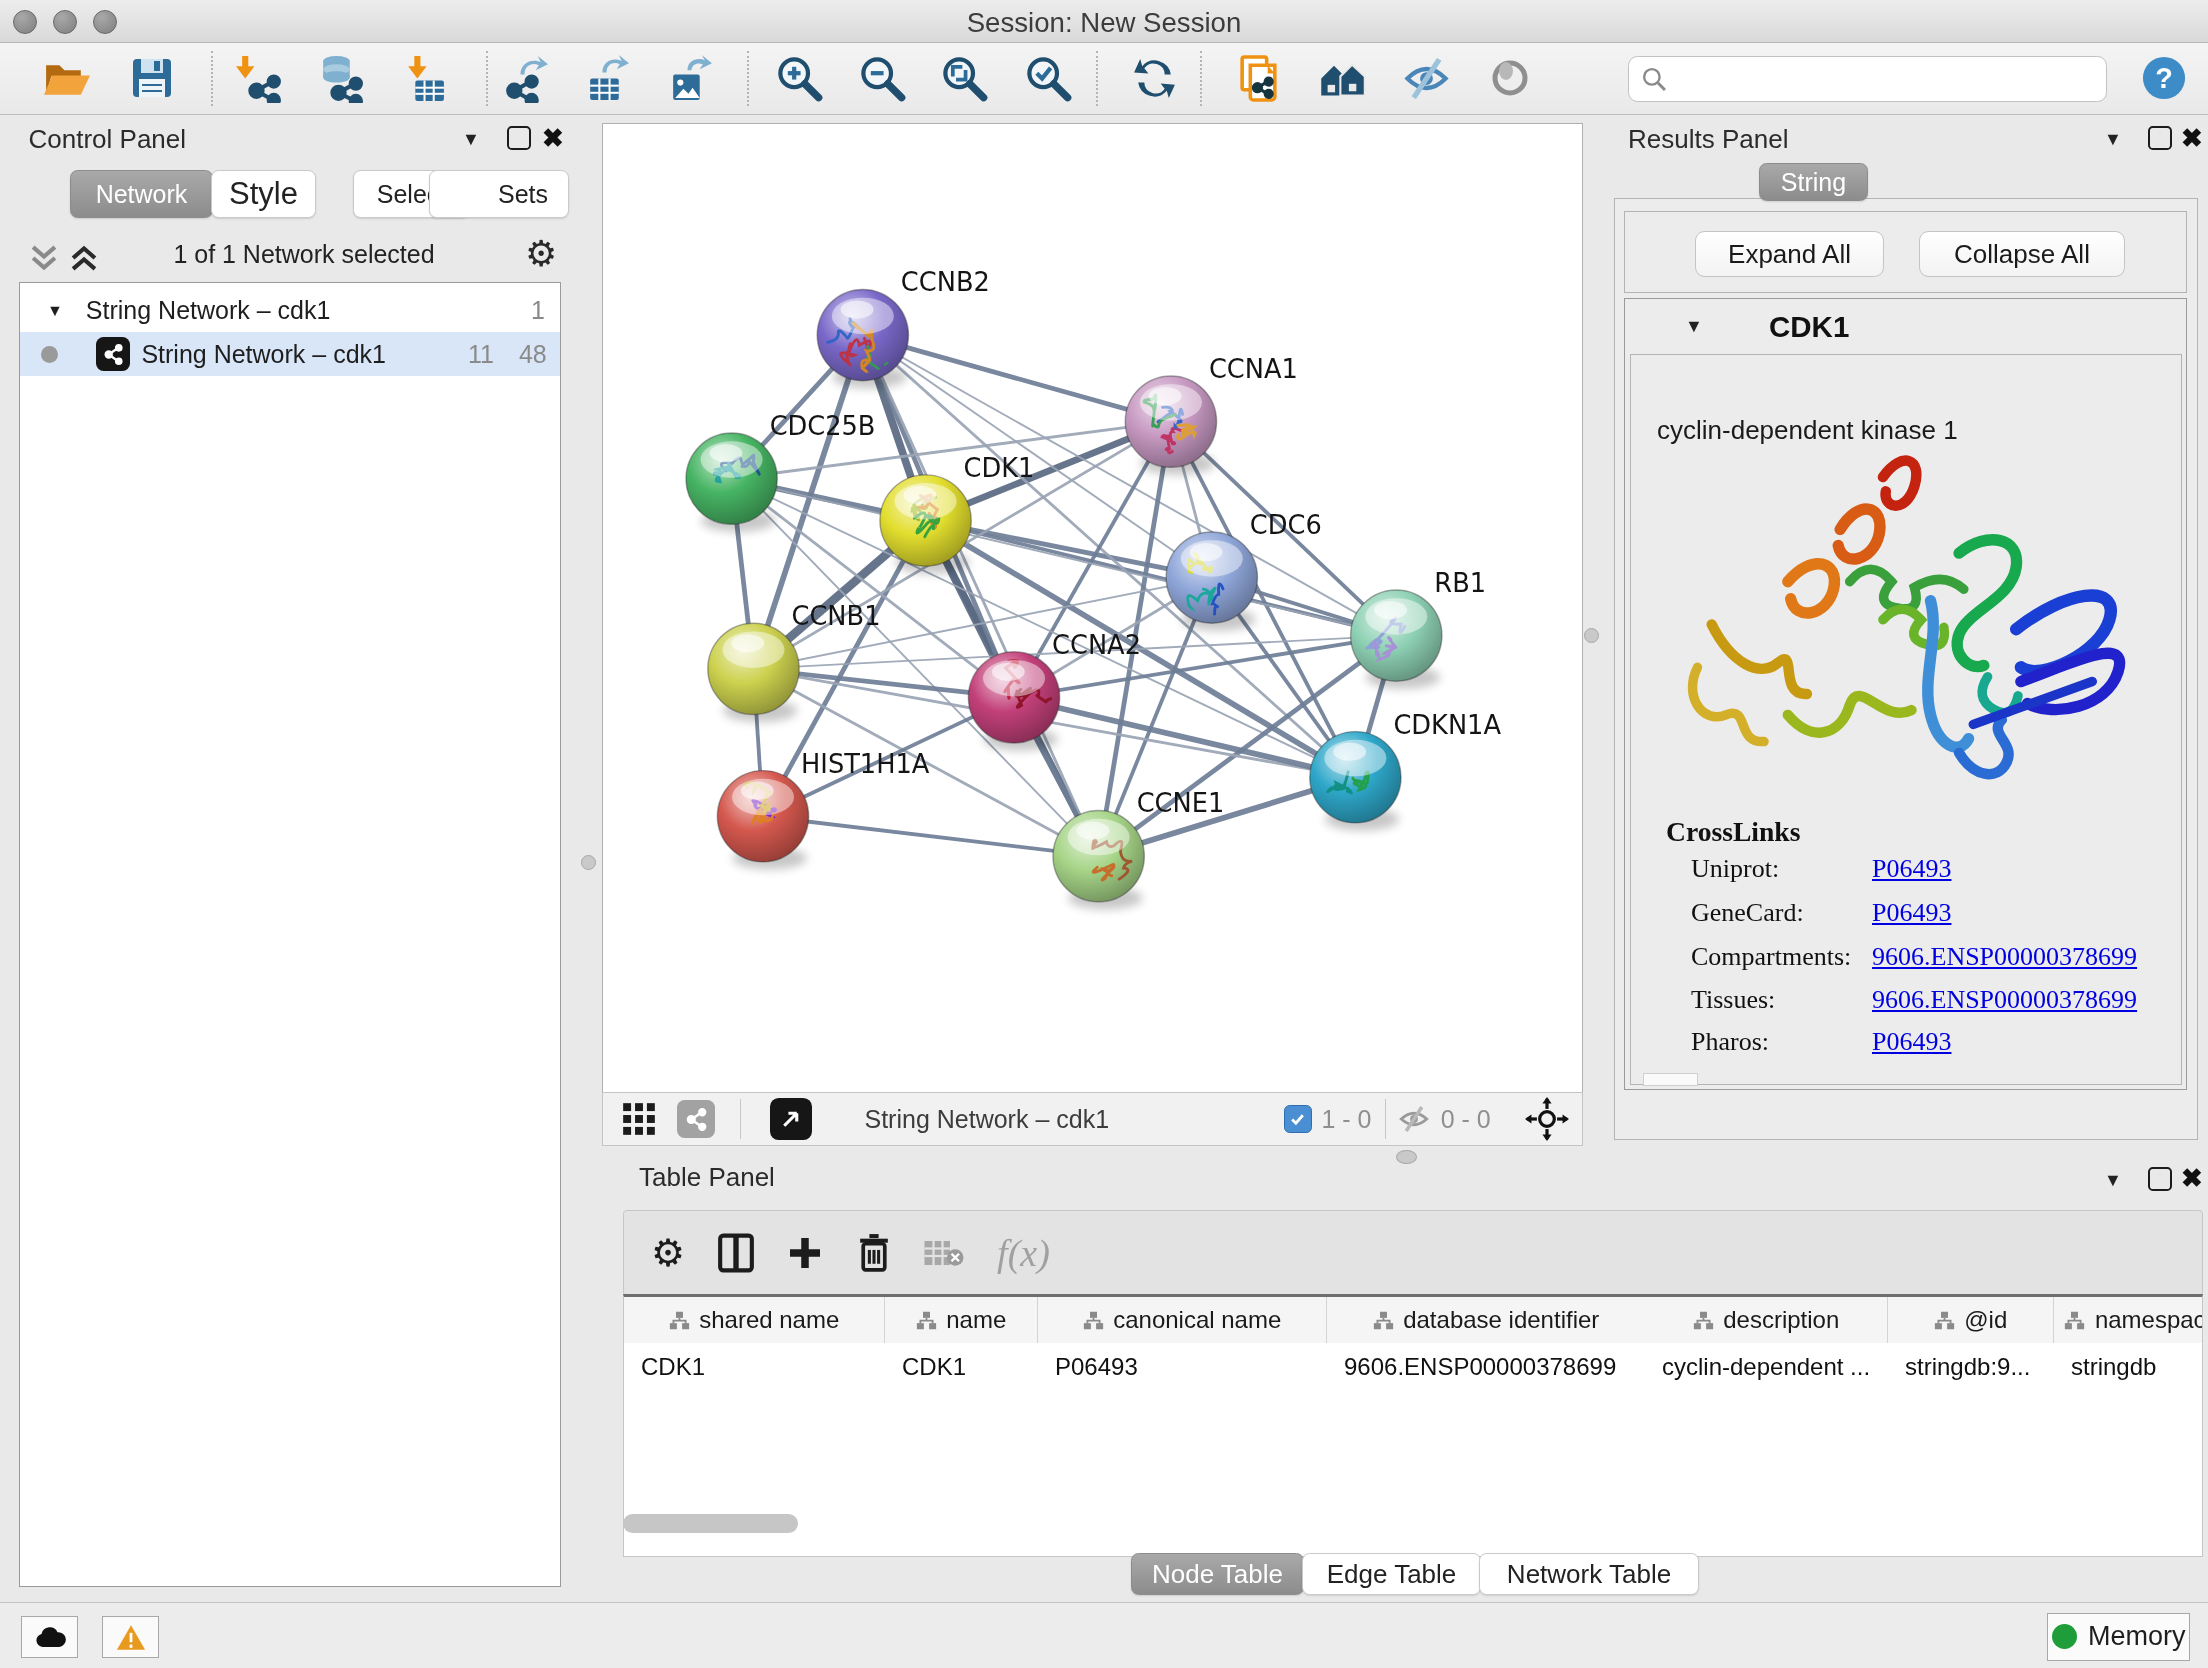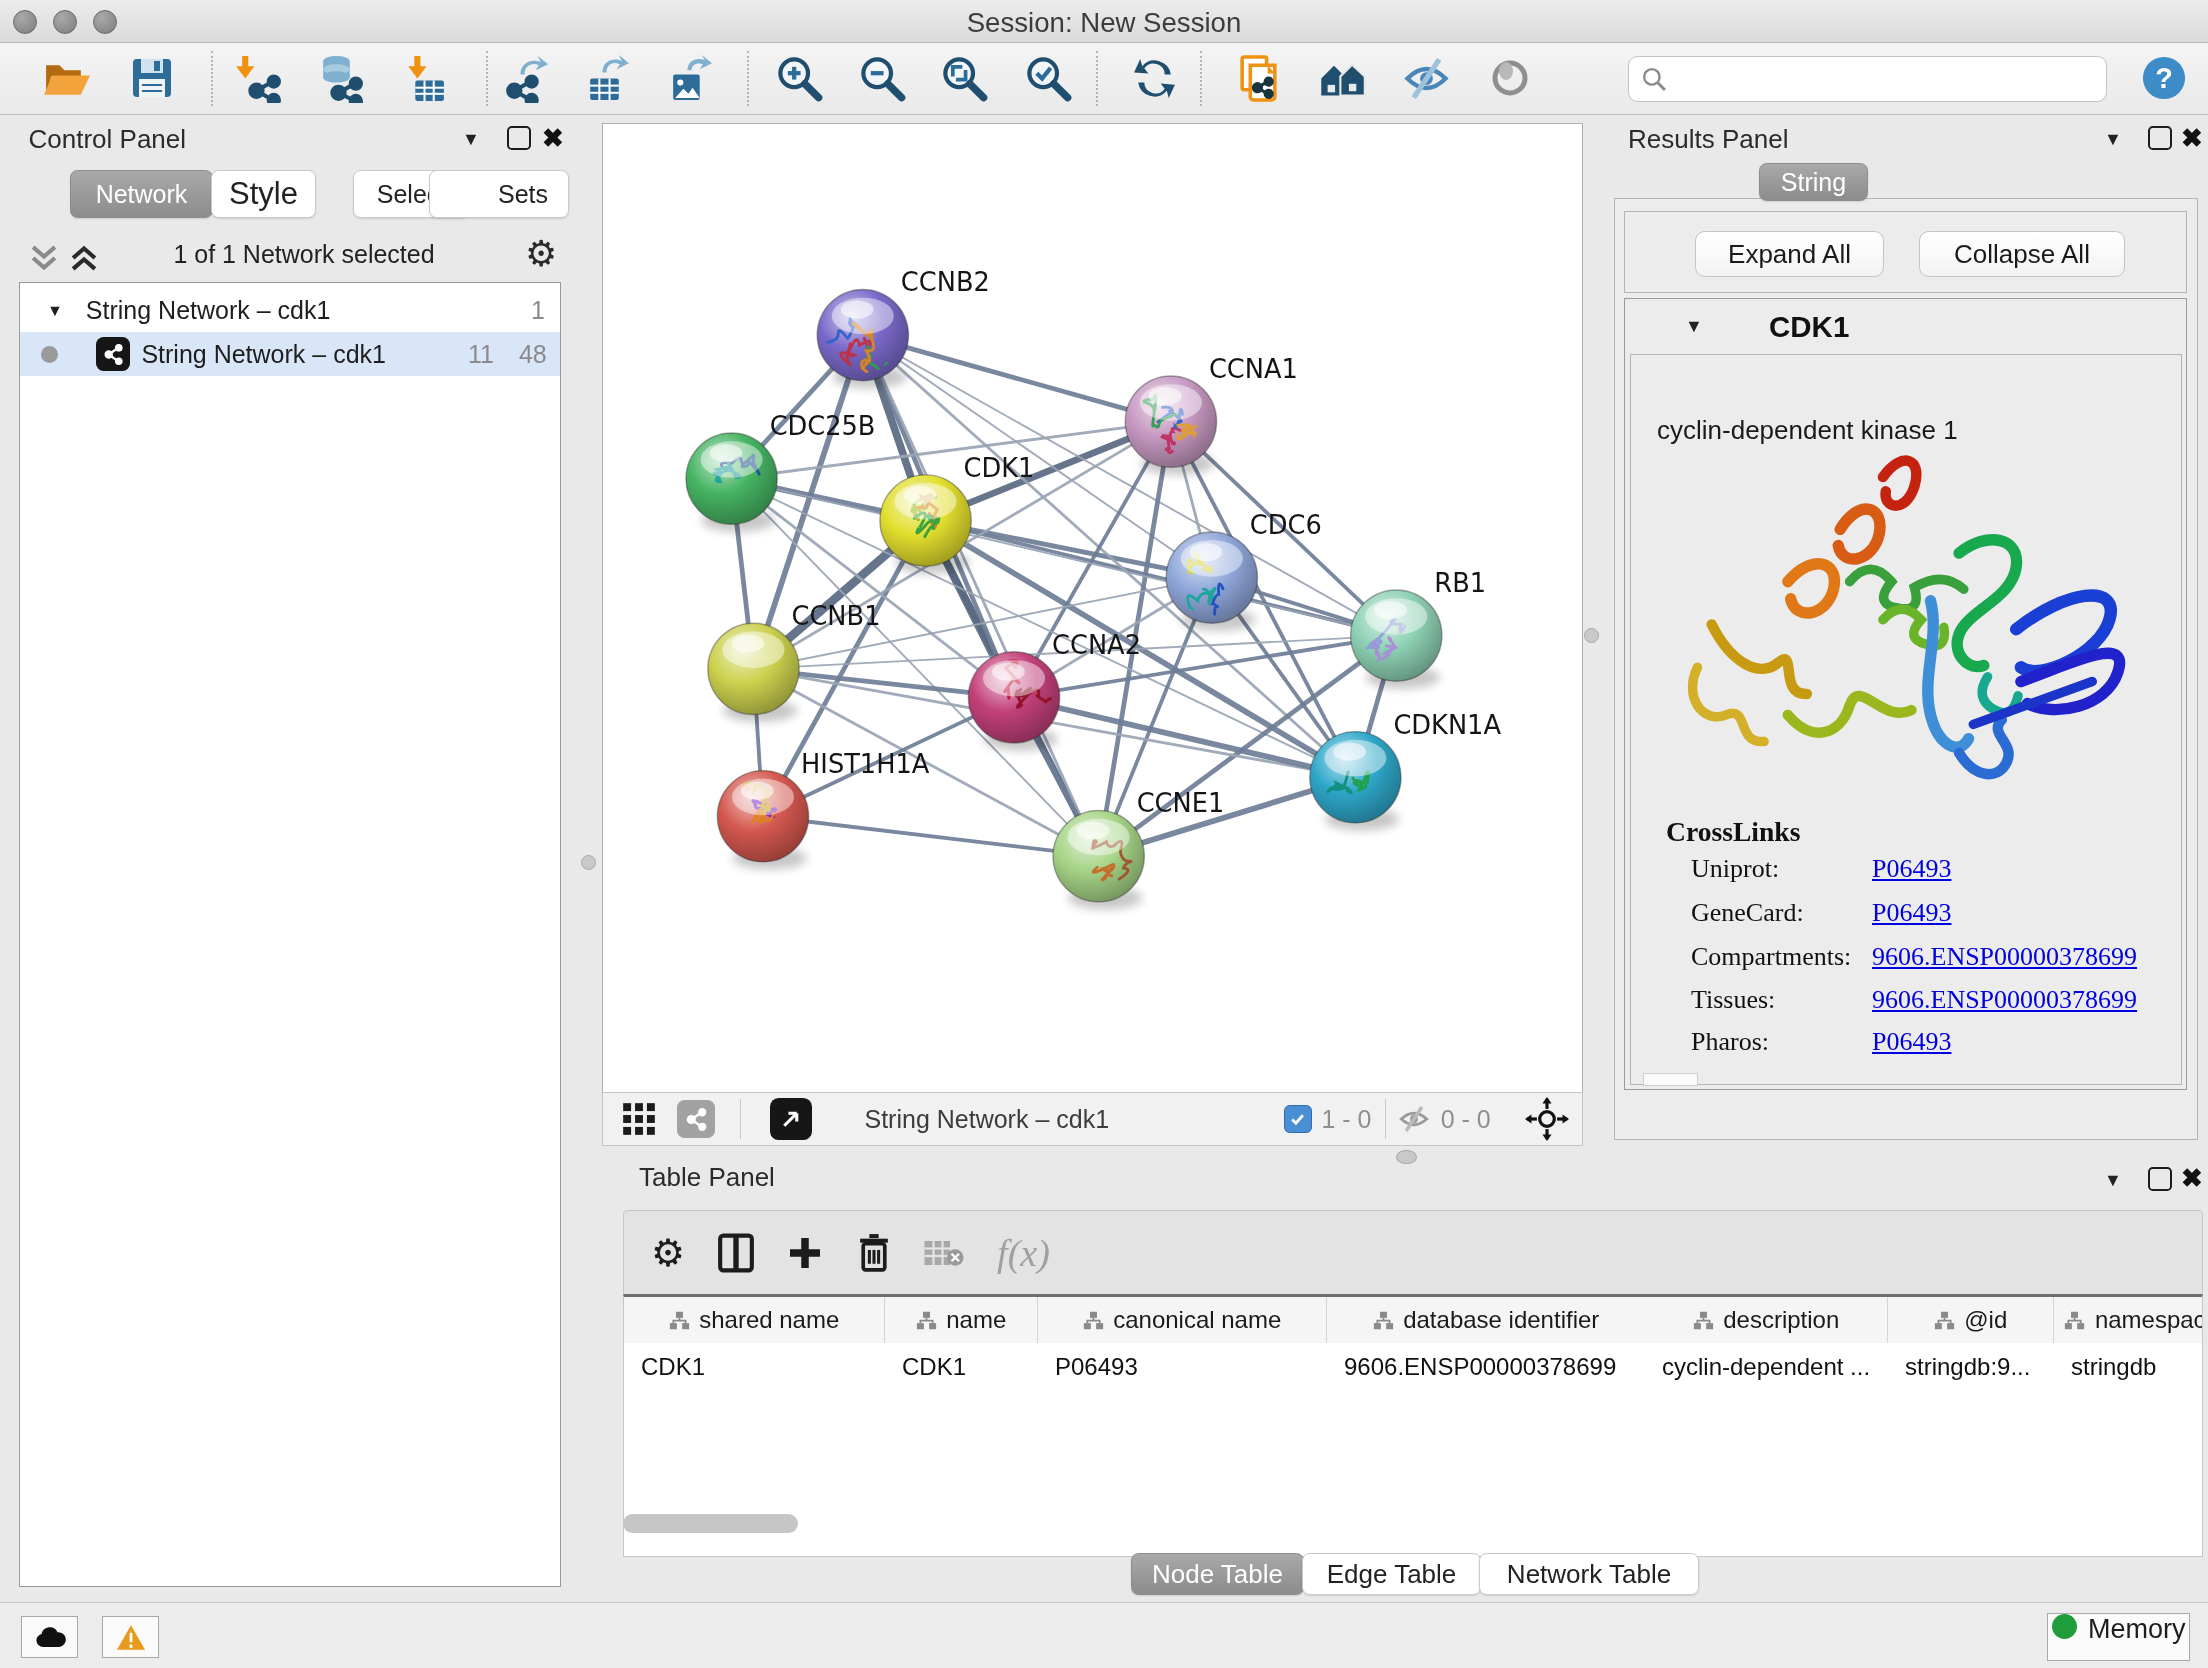--- a/index.html
+++ b/index.html
@@ -830,21 +830,21 @@
       </svg>
     </div>
     <div class="sbox" style="left:102px">
       <svg width="30" height="27" viewBox="0 0 32 28">
         <path d="M16 1 L31 27 H1 Z" fill="#e89a1e"></path>
         <rect x="14.5" y="9" width="3" height="10" fill="#fff"></rect>
         <rect x="14.5" y="21.5" width="3" height="3.5" fill="#fff"></rect>
       </svg>
     </div>
     <div class="abs" style="left:2047px;top:9.5px;width:141px;height:46px;background:#fbfbfb;border:1.9px solid #a8a8a8;
-         display:flex;align-items:flex-start;justify-content:center;gap:11.4px">
+         display:flex;align-items:center;justify-content:center;gap:11.4px">
       <span class="dot" style="width:25px;height:25px;background:#1f9d3a"></span>
       <span style="font-size:27px">Memory</span>
     </div>
   </div>
 
 <div class="tab sel" style="left: 70px; top: 170px; width: 141px; height: 46px; font-size: 25px; position: absolute;">Network</div>
     <div class="tab" style="left: 211px; top: 170px; width: 103px; height: 46px; font-size: 31px; position: absolute;">Style</div>
     <div class="tab" style="left: 314px; top: 170px; width: 115px; height: 46px; font-size: 25px; position: absolute; margin-left: 39px;">Select</div>
     <div class="tab" style="left: 429px; top: 170px; width: 90px; height: 46px; font-size: 25px; position: absolute; padding-left: 48px;">Sets</div>
     <div class="tab sel" style="left: 1131px; top: 1553px; width: 171px; height: 40px; font-size: 26px; position: absolute;">Node Table</div>

